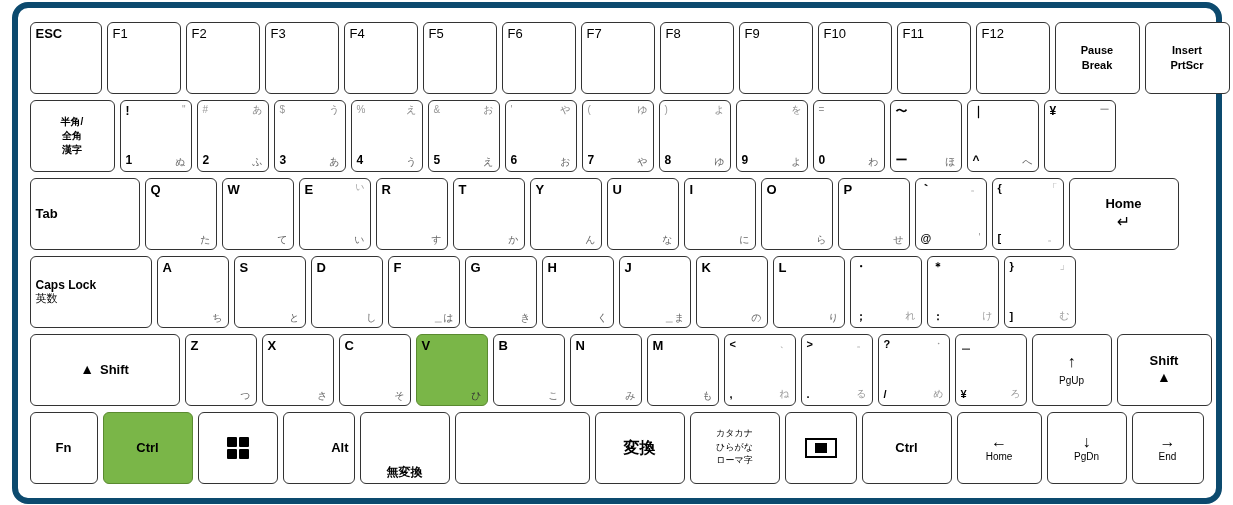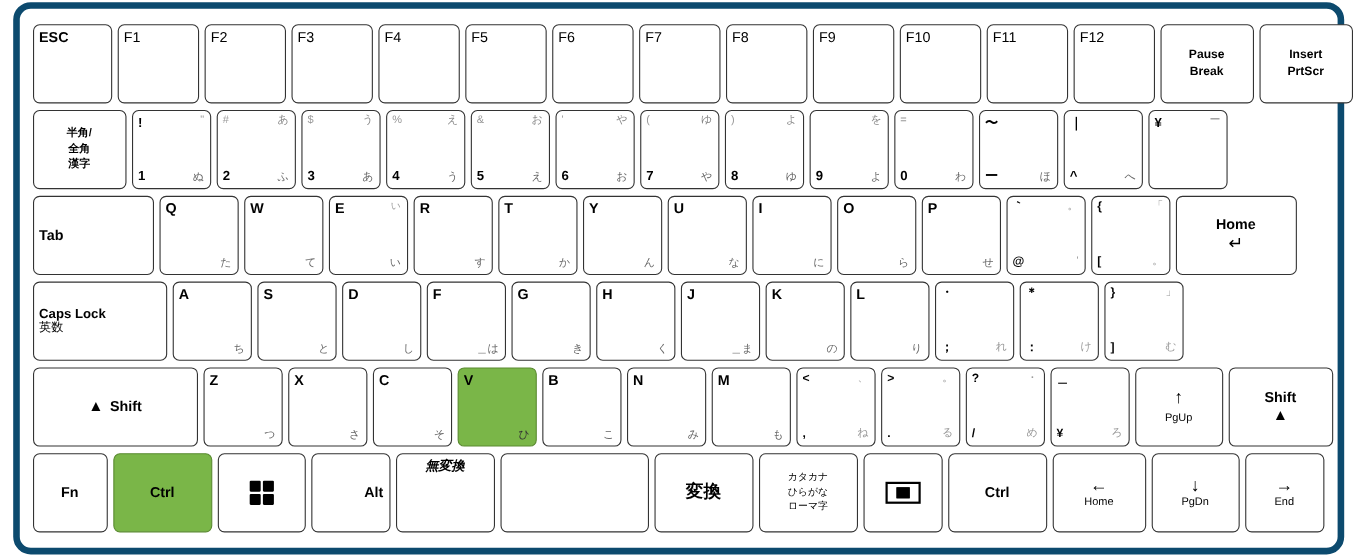--- a/index.html
+++ b/index.html
@@ -541,21 +541,21 @@
       <div class="win-icon">
         <div></div>
           <div></div>
           <div></div>
           <div></div>
       </div>
     </div>
     <div class="key w-alt" style="justify-content:center;align-items:flex-end;">
       <div style="font-size:13px;font-weight:bold;">Alt</div>
     </div>
-    <div class="key w-muhen" style="justify-content:flex-start;align-items:center;font-style:italic;">
+    <div class="key w-muhen" style="justify-content:flex-end;align-items:center;">
       <div style="font-size:12px;font-weight:bold;">無変換</div>
     </div>
 
     <div class="key w-space" style="min-height:72px;">
     </div>
     <div class="key w-henkan" style="justify-content:center;align-items:center;">
       <div style="font-size:16px;font-weight:bold;">変換</div>
     </div>
 
     <div class="key w-kana" style="justify-content:center;align-items:center;text-align:center;">

